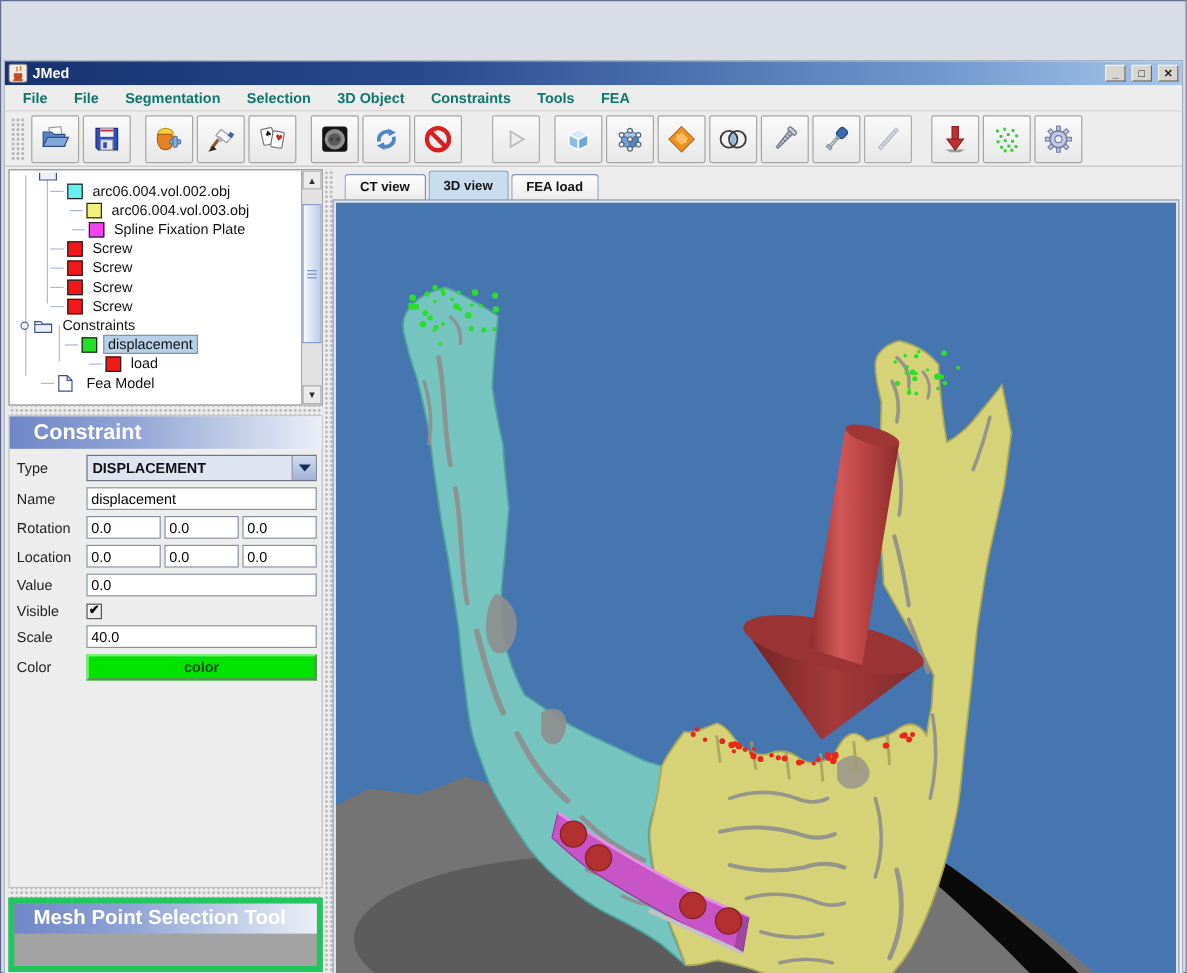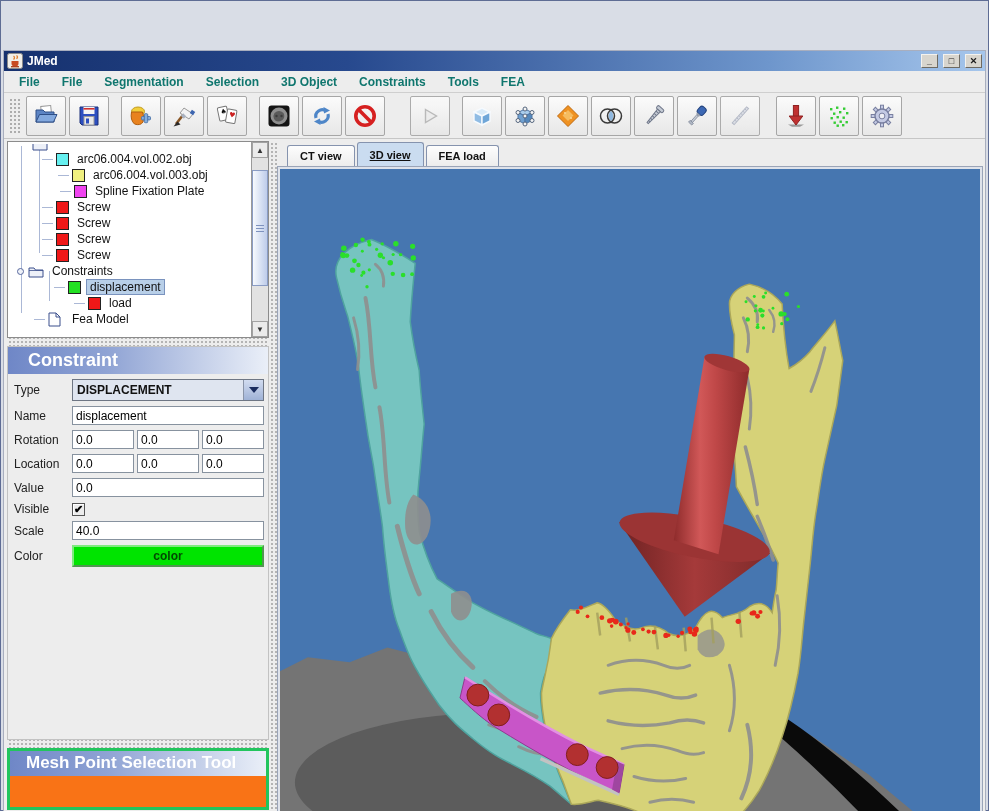--- a/index.html
+++ b/index.html
@@ -75,39 +75,39 @@
   .combo-btn{width:20px;height:100%;border-left:1px solid #8A94A8;background:linear-gradient(180deg,#D2DCF0,#9FB2D6);
     display:flex;align-items:center;justify-content:center;}
   .combo-arrow{width:0;height:0;border-left:5px solid transparent;border-right:5px solid transparent;border-top:6px solid #1A2C5E;}
   .cb{width:13px;height:13px;border:1px solid #555;background:#ECECEC;box-shadow:inset 1px 1px 0 #fff;
     font-size:11px;font-weight:bold;line-height:11px;text-align:center;color:#000;}
   .color-btn{flex:1;height:22px;border:2px outset #7FEA7F;font-weight:bold;font-size:12px;color:#004A00;
     display:flex;align-items:center;justify-content:center;}
   .filler{flex:1;}
 
   
-  .mesh-panel{height:62px;flex:0 0 62px;border:3px solid #22c55e;background:#f97316;display:flex;flex-direction:column;}
+  .mesh-panel{height:62px;flex:0 0 62px;border:5px solid #22c55e;background:#a3a3a3;display:flex;flex-direction:column;}
   .mesh-panel .panel-header{height:25px;flex:0 0 25px;font-size:17px;line-height:24px;padding-left:16px;}
 
   
   .hscroll{height:17px;flex:0 0 17px;margin-top:4px;display:flex;border:1px solid #9A9A9A;background:#E4E4E4;}
   .hscroll .sb-btn{width:16px;height:100%;flex:0 0 16px;border:1px solid #A2A2A2;}
   .htrack{flex:1;position:relative;}
   .hthumb{position:absolute;top:0;bottom:0;left:0;width:86%;border:1px solid #8A9CC4;background:linear-gradient(180deg,#F7FAFE,#BECCEA);}
   .hthumb::after{content:"";position:absolute;top:3px;bottom:3px;left:50%;width:1px;background:#7E92BE;box-shadow:3px 0 #7E92BE,-3px 0 #7E92BE;}
 
   
   .statusbar{height:18px;flex:0 0 18px;margin-top:3px;border:1px solid #9E9E9E;background:#F2F2F2;
     text-align:center;font-weight:bold;font-size:12.5px;line-height:16px;color:var(--p-status-text);}
 
   
   .tabs{height:26px;flex:0 0 26px;display:flex;align-items:flex-end;padding-left:9px;gap:2px;}
   .tab{height:22px;padding:0 12px;border:1px solid #8593AE;border-bottom:none;border-radius:3px 3px 0 0;
     background:linear-gradient(180deg,#FDFDFD,#ECECEC);font-size:11px;font-weight:bold;line-height:21px;color:#111;}
-  .tab.sel{height:25px;background:var(--p-tab-selected-bg);line-height:24px;text-decoration:underline;}
+  .tab.sel{height:25px;background:var(--p-tab-selected-bg);line-height:24px;}
   .viewport{flex:1;margin:0 1px 10px 0;border:2px solid #DEE2EA;outline:1px solid #9AA4B8;position:relative;min-height:0;background:#4676B0;}
   .viewport svg{position:absolute;inset:0;width:100%;height:100%;}
   .tex{stroke:var(--c-texture);fill:none;stroke-linecap:round;}
   .texf{fill:var(--c-texture);}
 </style>
 </head>
 <body>
 
 <div class="win">
  <div class="winbody">

